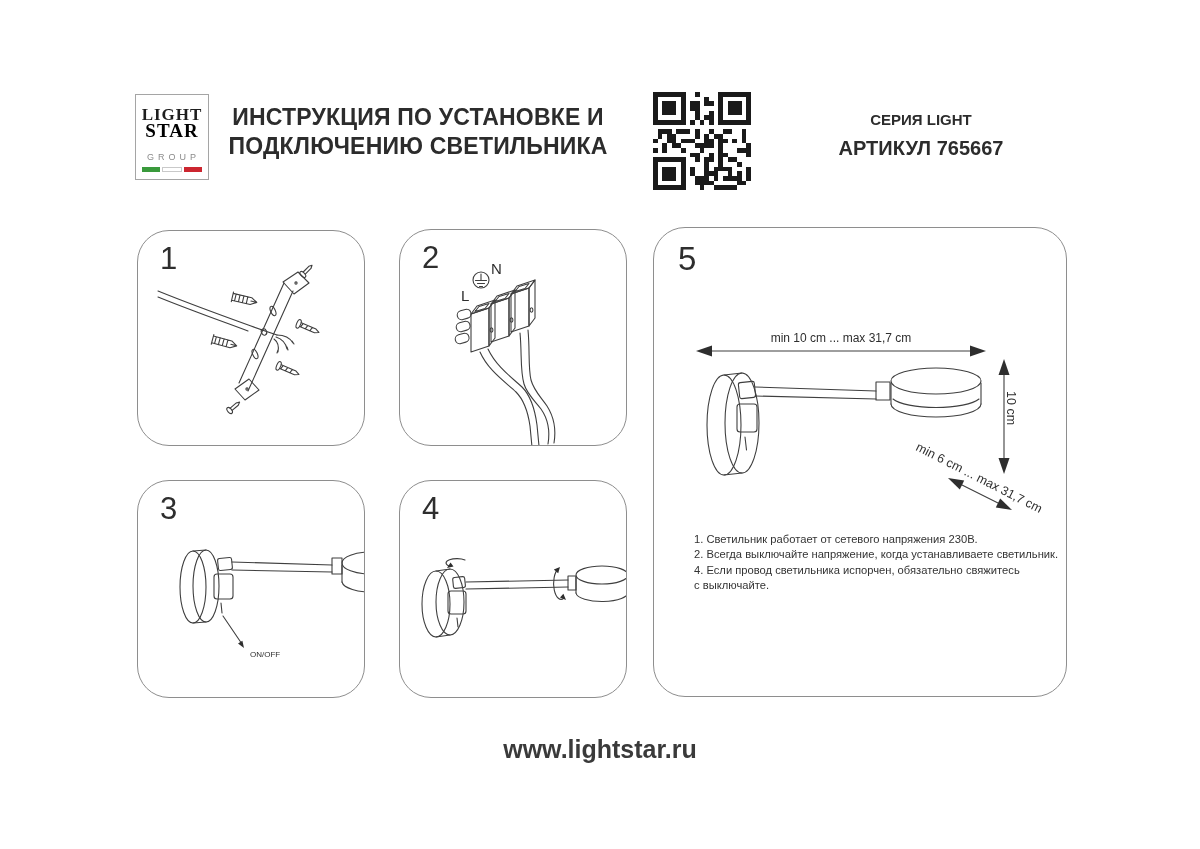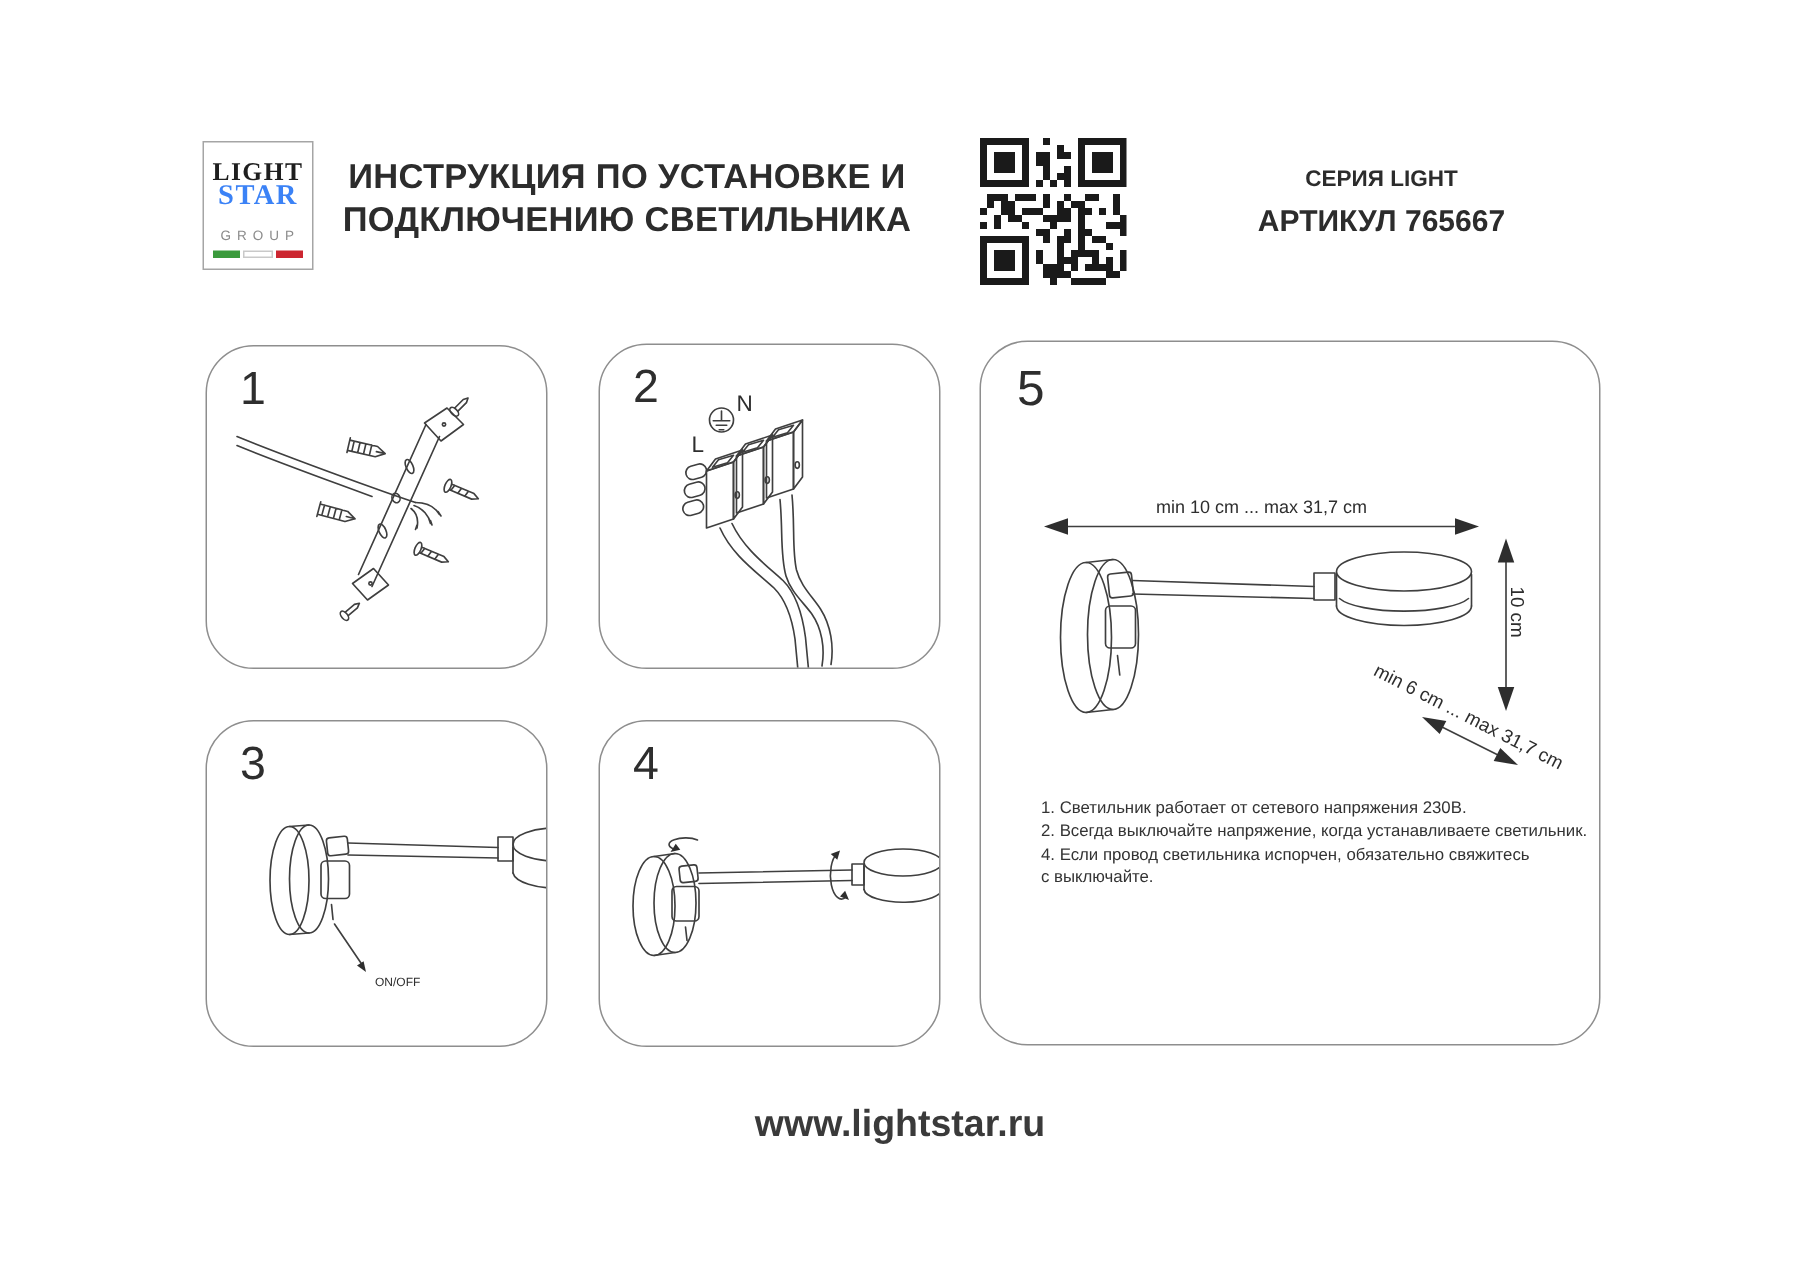--- a/index.html
+++ b/index.html
@@ -4,21 +4,21 @@
 <style>
   html,body{margin:0;padding:0;background:#fff;}
   .page{position:relative;width:1200px;height:849px;background:#ffffff;overflow:hidden;
         font-family:"Liberation Sans",sans-serif;color:#2e2e2e;}
   
   .logo-box{position:absolute;left:135px;top:94px;width:74px;height:86px;
             border:1px solid #a5a5a5;text-align:center;box-sizing:border-box;padding-top:12px;}
   .logo-light{font-family:"Liberation Serif",serif;font-weight:bold;font-size:17px;
               letter-spacing:1px;color:#1e1e1e;line-height:15px;}
   .logo-star{font-family:"Liberation Serif",serif;font-weight:bold;font-size:19px;
-             letter-spacing:1px;color:#3b82f6;line-height:18px;}
+             letter-spacing:1px;color:#000000;line-height:18px;}
   .logo-group{font-size:9px;letter-spacing:4px;color:#8b8b8b;margin-top:12px;margin-left:3px;}
   .logo-flag{display:flex;justify-content:center;gap:2px;margin-top:5px;padding:0 6px;}
   .logo-flag span{height:5px;flex:1;}
   .flag-green{background:#3a9a3c;}
   .flag-white{background:#ffffff;border:1px solid #c9c9c9;height:3px !important;}
   .flag-red{background:#cc2630;}
   .title{position:absolute;left:208px;top:103px;width:420px;text-align:center;
          font-size:23px;line-height:29px;font-weight:bold;color:#2c2c2c;letter-spacing:0.2px;}
   .qr{position:absolute;left:653px;top:92px;width:98px;height:98px;}
   .series-block{position:absolute;left:796px;top:111px;width:250px;text-align:center;}

